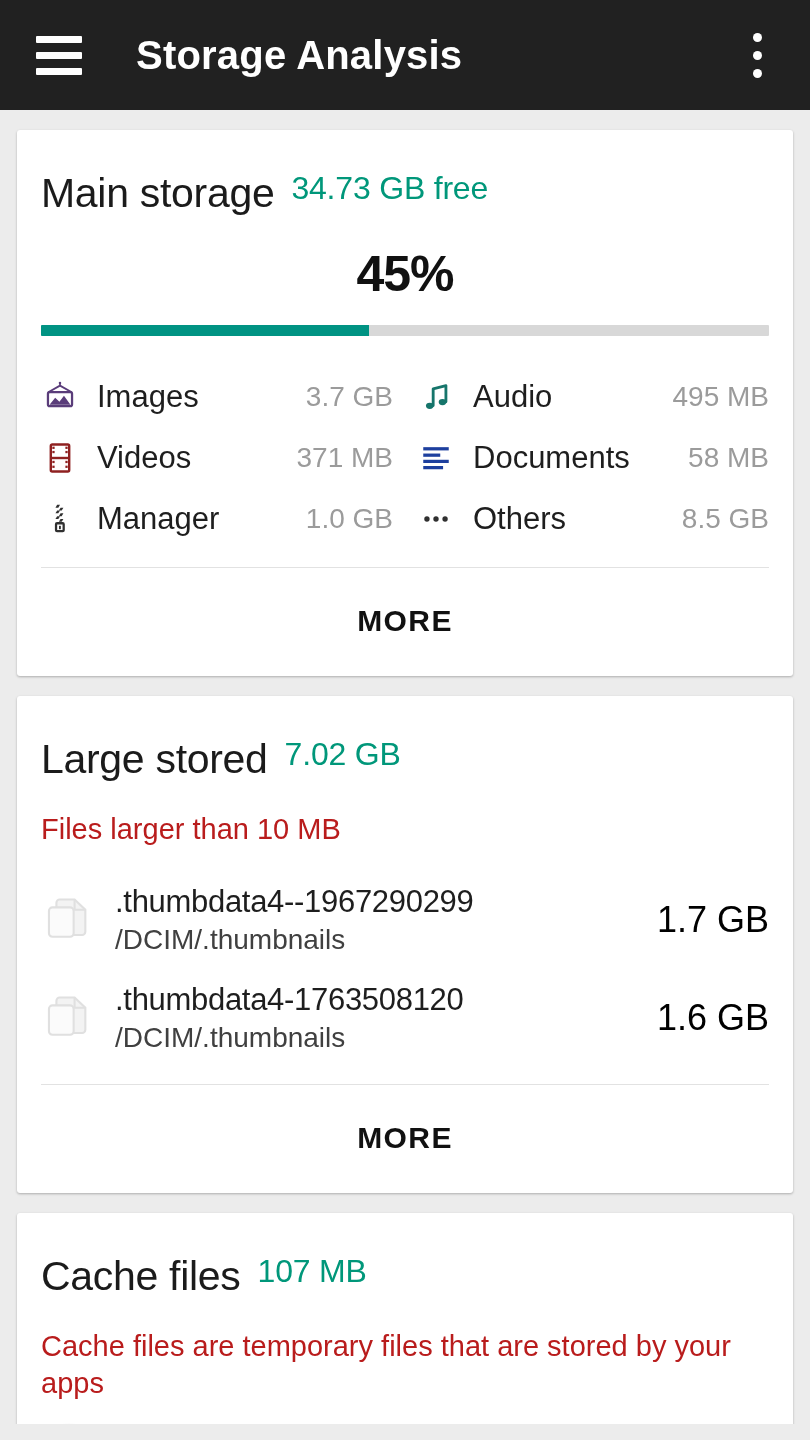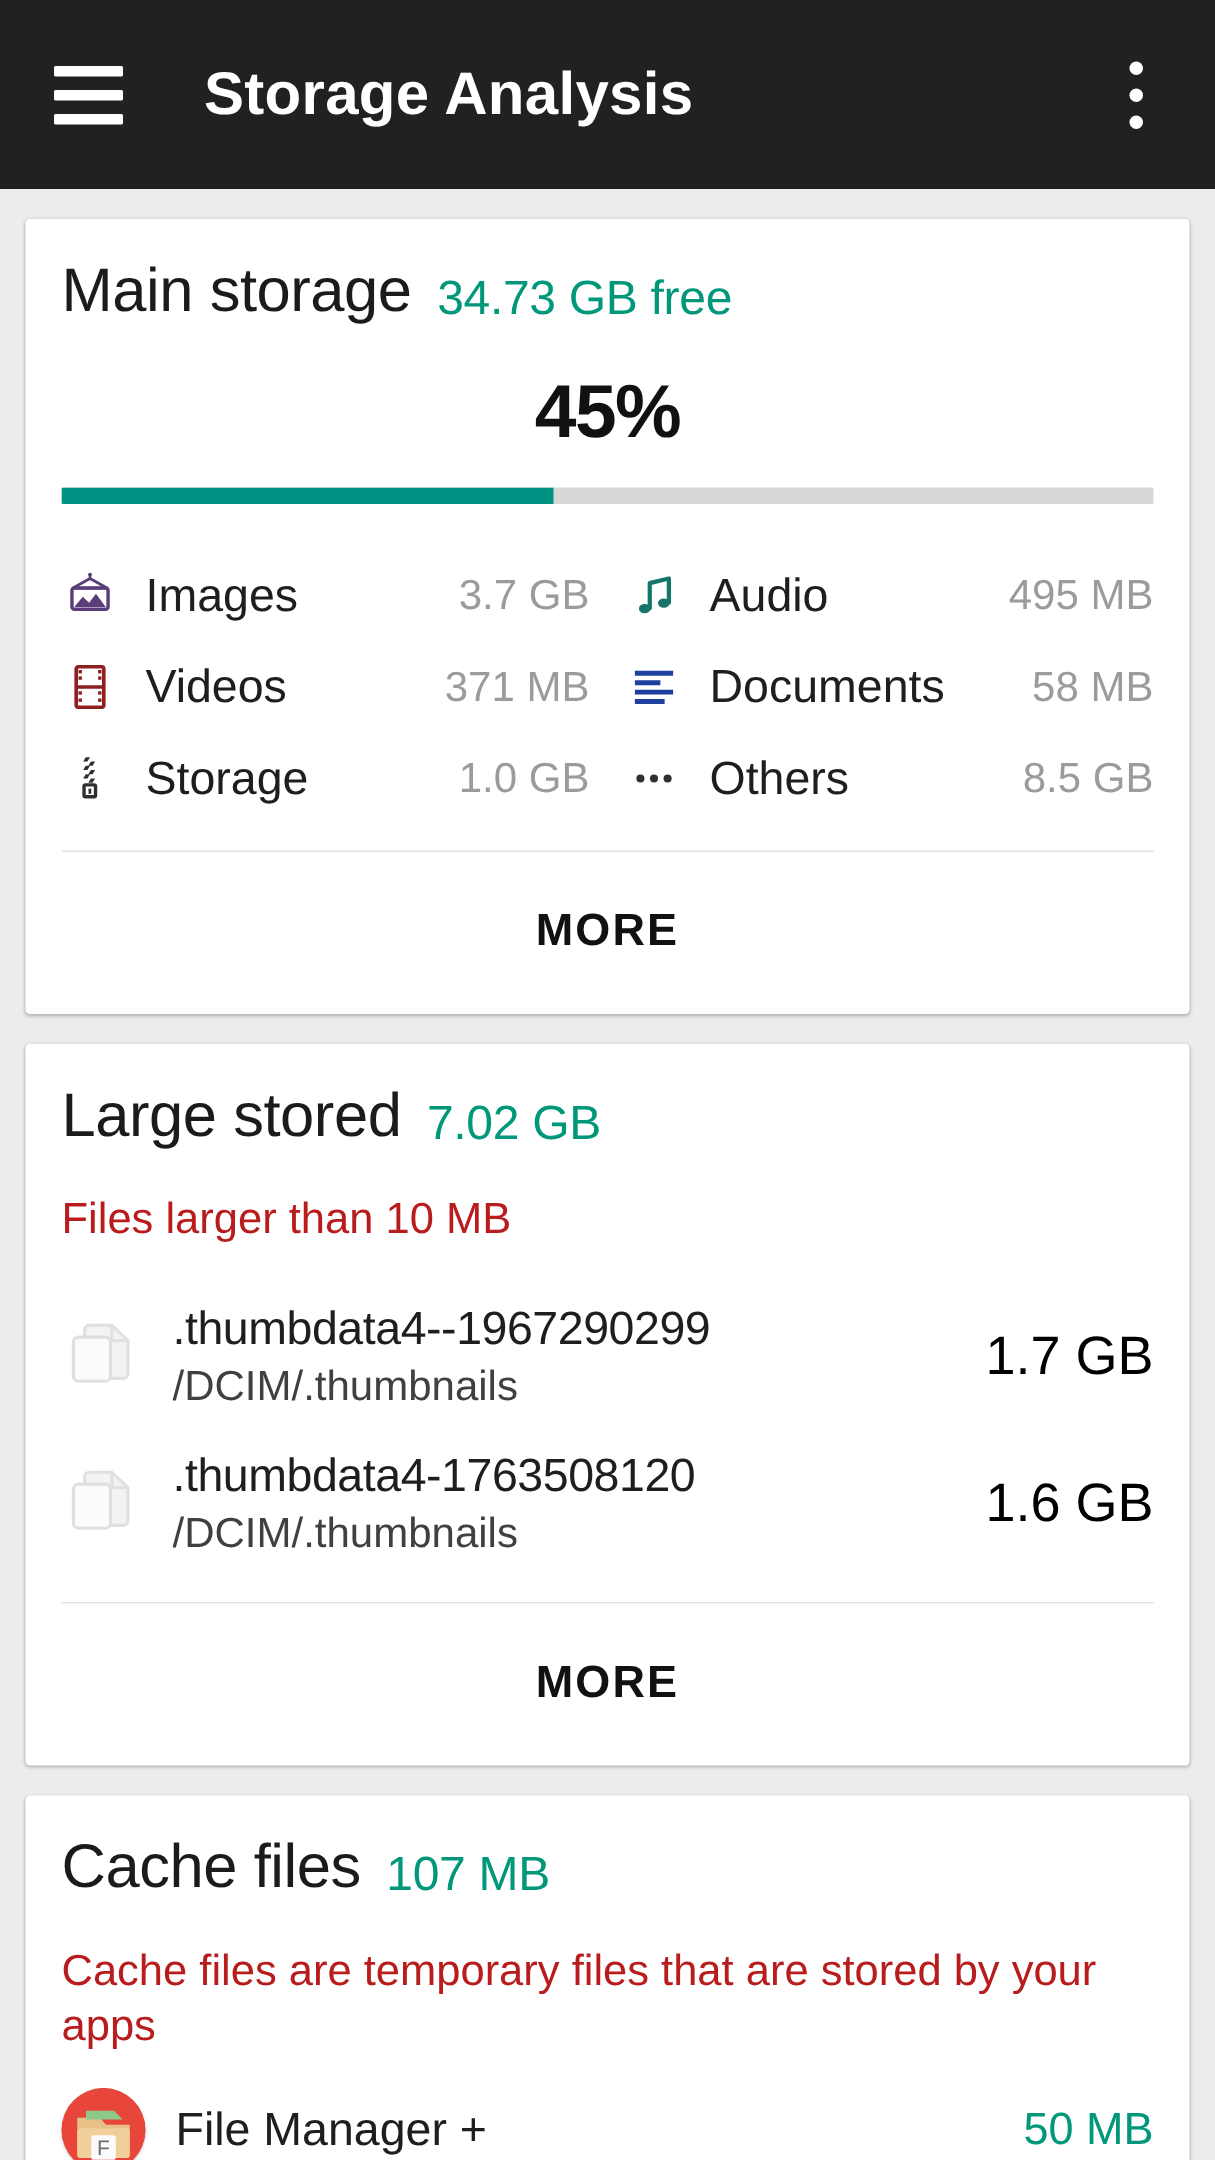--- a/index.html
+++ b/index.html
@@ -11,21 +11,21 @@
   }
 
   body {
     background: #ececec;
     font-family: "Liberation Sans", sans-serif;
     -webkit-font-smoothing: antialiased;
   }
 
   
   .appbar {
-    height: 126px;
+    height: 110px;
     background: #212121;
     display: flex;
     align-items: center;
     padding: 0 30px 0 36px;
     position: relative;
   }
   .hamburger {
     width: 52px;
     height: 52px;
     display: flex;
@@ -82,22 +82,22 @@
     background: #ffffff;
     border-radius: 3px;
     box-shadow: 0 1px 3px rgba(0,0,0,0.16), 0 1px 2px rgba(0,0,0,0.12);
     margin-top: 20px;
     padding: 0 24px;
   }
 
   
   .card-head {
     display: flex;
-    align-items: flex-end;
-    padding-top: 24px;
+    align-items: flex-start;
+    padding-top: 40px;
   }
   .card-title {
     font-size: 41px;
     color: #1b1b1b;
     font-weight: normal;
     letter-spacing: -0.3px;
   }
   .card-value {
     font-size: 32px;
     color: #00977a;
@@ -353,21 +353,21 @@
               <path d="M12.4 4 h2 l-1.2 2 h-2z"></path>
               <path d="M10 6 h2 l-1.2 2 h-2z"></path>
               <path d="M12.4 8 h2 l-1.2 2 h-2z"></path>
               <path d="M10 10 h2 l-1.2 2 h-2z"></path>
               <path d="M12.4 12 h2 l-1.2 2 h-2z"></path>
             </g>
             <rect x="9.2" y="15" width="5.4" height="5.6" rx="0.7" fill="none" stroke="#303030" stroke-width="1.6"></rect>
             <rect x="11.3" y="16.8" width="1.3" height="2.4" fill="#303030"></rect>
           </svg>
         </span>
-        <span class="cat-label">Storage</span>
+        <span class="cat-label">Manager</span>
         <span class="cat-size">1.0 GB</span>
       </div>
 
       <div class="cat">
         <span class="cat-icon">
           <svg width="34" height="34" viewBox="0 0 24 24">
             <circle cx="5.6" cy="12" r="1.9" fill="#303030"></circle>
             <circle cx="12" cy="12" r="1.9" fill="#303030"></circle>
             <circle cx="18.4" cy="12" r="1.9" fill="#303030"></circle>
           </svg>

